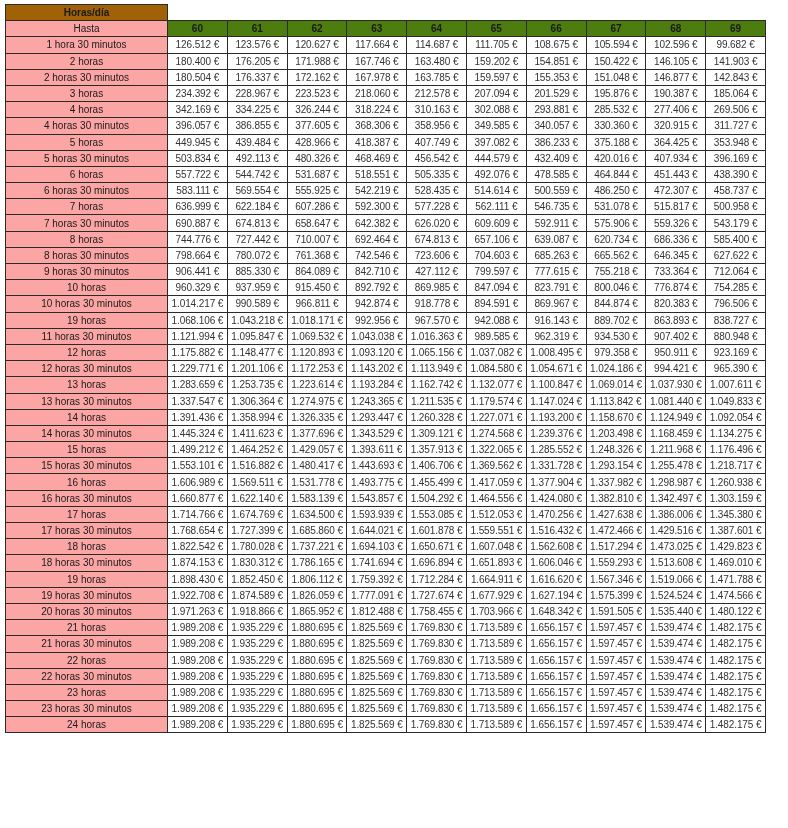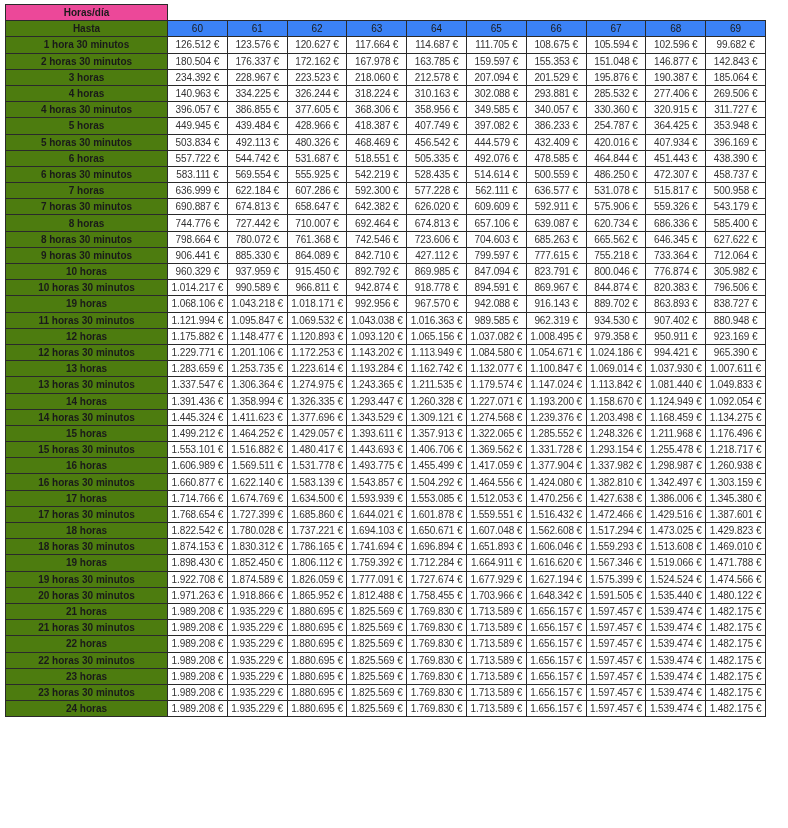--- a/index.html
+++ b/index.html
@@ -2,23 +2,23 @@
 <html><head>
   <meta charset="utf-8">
   <style>
     html, body { margin: 0; padding: 0; background: #ffffff; }
     body { width: 788px; height: 828px; overflow: hidden; position: relative;
            font-family: "Liberation Sans", sans-serif; color: #1a1a1a; }
     .wrap { position: absolute; left: 5px; top: 4px; }
     table { border-collapse: collapse; table-layout: fixed; }
     td, th { border: 1.6px solid #2a2a2a; padding: 0; height: 15.2px; line-height: 15px;
              font-size: 10px; text-align: center; white-space: nowrap; overflow: hidden; }
-    .lbl { width: 161px; background: #4d7c0f; font-weight: bold; font-size: 10px; }
-    .lbl-top { background: #ec4899; font-weight: bold; }
-    .colhdr { width: 58.8px; background: #3b82f6; font-weight: normal; }
+    .lbl { width: 161px; background: #fca5a5; font-weight: normal; font-size: 10px; }
+    .lbl-top { background: #a16207; font-weight: bold; }
+    .colhdr { width: 58.8px; background: #4d7c0f; font-weight: bold; }
     .val { background: #ffffff; color: #333; font-size: 10px; letter-spacing: -0.1px; }
     .blank { border: none; background: transparent; }
   </style>
 </head>
 <body>
 
 <div class="wrap">
   <table>
     <thead>
       <tr>
@@ -47,20 +47,33 @@
           <td class="val">120.627 €</td>
           <td class="val">117.664 €</td>
           <td class="val">114.687 €</td>
           <td class="val">111.705 €</td>
           <td class="val">108.675 €</td>
           <td class="val">105.594 €</td>
           <td class="val">102.596 €</td>
           <td class="val">99.682 €</td>
         </tr>
         <tr>
+          <td class="lbl">2 horas</td>
+          <td class="val">180.400 €</td>
+          <td class="val">176.205 €</td>
+          <td class="val">171.988 €</td>
+          <td class="val">167.746 €</td>
+          <td class="val">163.480 €</td>
+          <td class="val">159.202 €</td>
+          <td class="val">154.851 €</td>
+          <td class="val">150.422 €</td>
+          <td class="val">146.105 €</td>
+          <td class="val">141.903 €</td>
+        </tr>
+        <tr>
           <td class="lbl">2 horas 30 minutos</td>
           <td class="val">180.504 €</td>
           <td class="val">176.337 €</td>
           <td class="val">172.162 €</td>
           <td class="val">167.978 €</td>
           <td class="val">163.785 €</td>
           <td class="val">159.597 €</td>
           <td class="val">155.353 €</td>
           <td class="val">151.048 €</td>
           <td class="val">146.877 €</td>
@@ -74,21 +87,21 @@
           <td class="val">218.060 €</td>
           <td class="val">212.578 €</td>
           <td class="val">207.094 €</td>
           <td class="val">201.529 €</td>
           <td class="val">195.876 €</td>
           <td class="val">190.387 €</td>
           <td class="val">185.064 €</td>
         </tr>
         <tr>
           <td class="lbl">4 horas</td>
-          <td class="val">140.963 €</td>
+          <td class="val">342.169 €</td>
           <td class="val">334.225 €</td>
           <td class="val">326.244 €</td>
           <td class="val">318.224 €</td>
           <td class="val">310.163 €</td>
           <td class="val">302.088 €</td>
           <td class="val">293.881 €</td>
           <td class="val">285.532 €</td>
           <td class="val">277.406 €</td>
           <td class="val">269.506 €</td>
         </tr>
@@ -107,21 +120,21 @@
         </tr>
         <tr>
           <td class="lbl">5 horas</td>
           <td class="val">449.945 €</td>
           <td class="val">439.484 €</td>
           <td class="val">428.966 €</td>
           <td class="val">418.387 €</td>
           <td class="val">407.749 €</td>
           <td class="val">397.082 €</td>
           <td class="val">386.233 €</td>
-          <td class="val">254.787 €</td>
+          <td class="val">375.188 €</td>
           <td class="val">364.425 €</td>
           <td class="val">353.948 €</td>
         </tr>
         <tr>
           <td class="lbl">5 horas 30 minutos</td>
           <td class="val">503.834 €</td>
           <td class="val">492.113 €</td>
           <td class="val">480.326 €</td>
           <td class="val">468.469 €</td>
           <td class="val">456.542 €</td>
@@ -158,21 +171,21 @@
           <td class="val">458.737 €</td>
         </tr>
         <tr>
           <td class="lbl">7 horas</td>
           <td class="val">636.999 €</td>
           <td class="val">622.184 €</td>
           <td class="val">607.286 €</td>
           <td class="val">592.300 €</td>
           <td class="val">577.228 €</td>
           <td class="val">562.111 €</td>
-          <td class="val">636.577 €</td>
+          <td class="val">546.735 €</td>
           <td class="val">531.078 €</td>
           <td class="val">515.817 €</td>
           <td class="val">500.958 €</td>
         </tr>
         <tr>
           <td class="lbl">7 horas 30 minutos</td>
           <td class="val">690.887 €</td>
           <td class="val">674.813 €</td>
           <td class="val">658.647 €</td>
           <td class="val">642.382 €</td>
@@ -226,21 +239,21 @@
           <td class="lbl">10 horas</td>
           <td class="val">960.329 €</td>
           <td class="val">937.959 €</td>
           <td class="val">915.450 €</td>
           <td class="val">892.792 €</td>
           <td class="val">869.985 €</td>
           <td class="val">847.094 €</td>
           <td class="val">823.791 €</td>
           <td class="val">800.046 €</td>
           <td class="val">776.874 €</td>
-          <td class="val">305.982 €</td>
+          <td class="val">754.285 €</td>
         </tr>
         <tr>
           <td class="lbl">10 horas 30 minutos</td>
           <td class="val">1.014.217 €</td>
           <td class="val">990.589 €</td>
           <td class="val">966.811 €</td>
           <td class="val">942.874 €</td>
           <td class="val">918.778 €</td>
           <td class="val">894.591 €</td>
           <td class="val">869.967 €</td>

